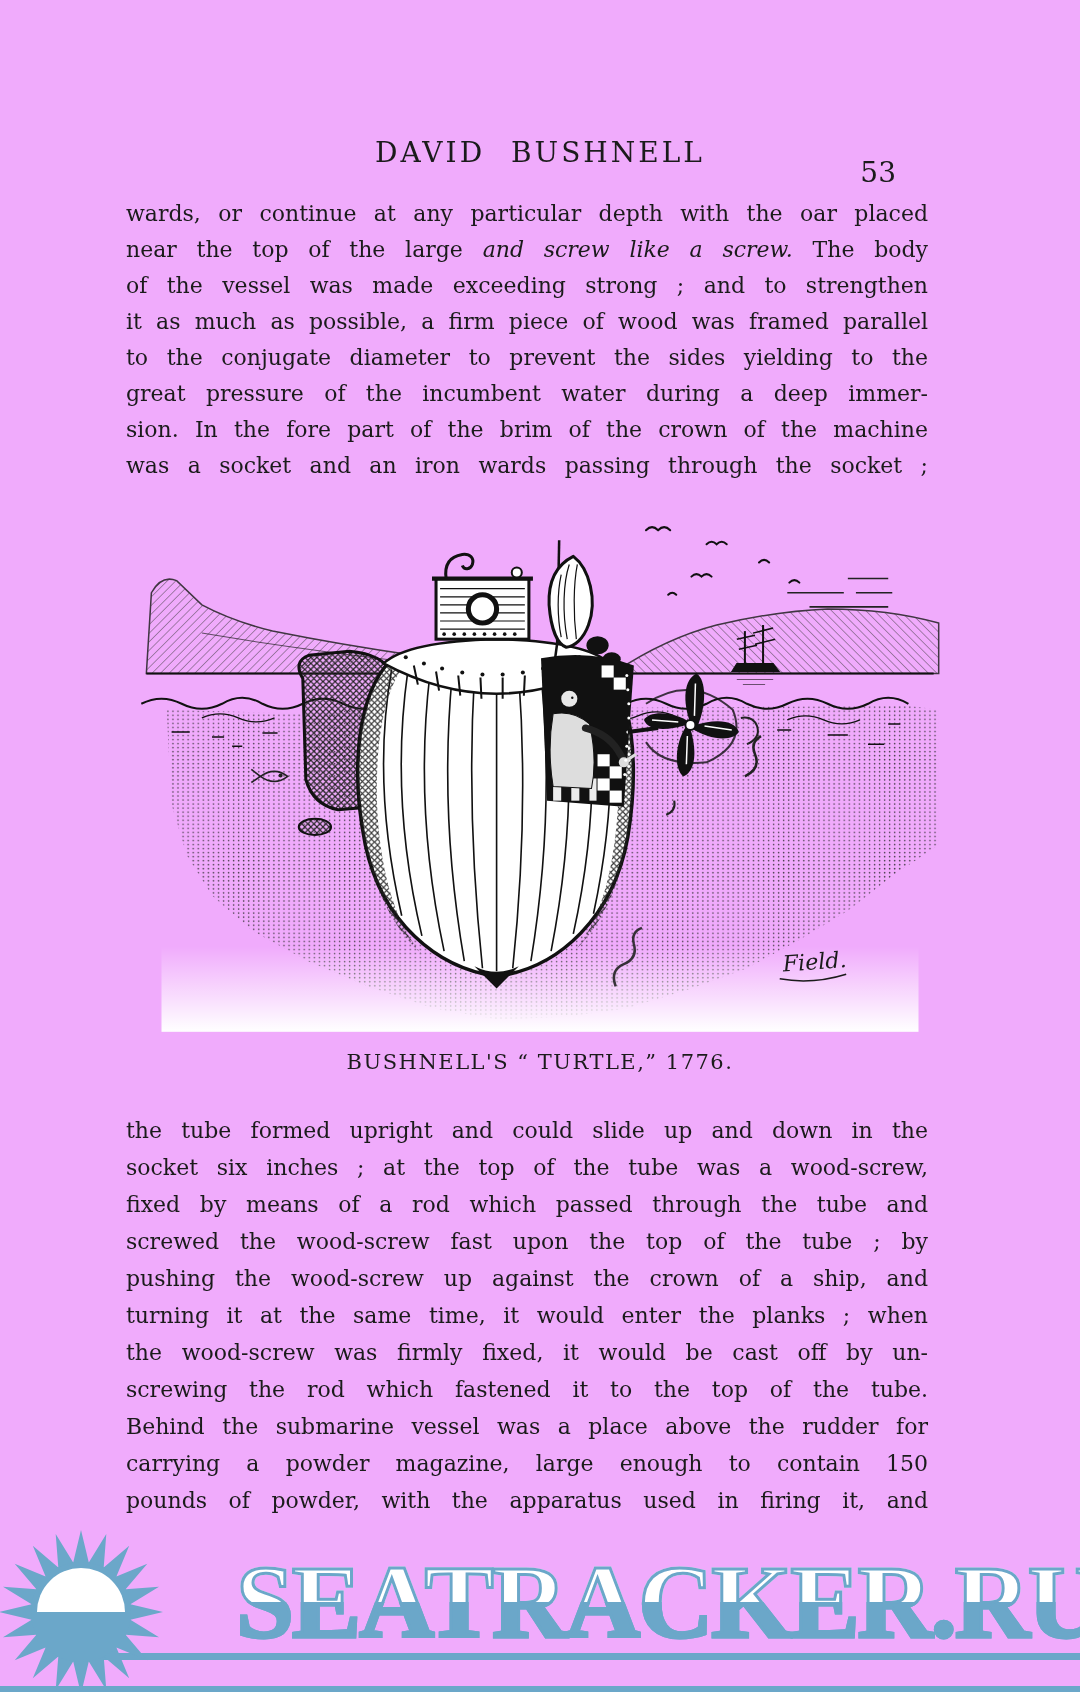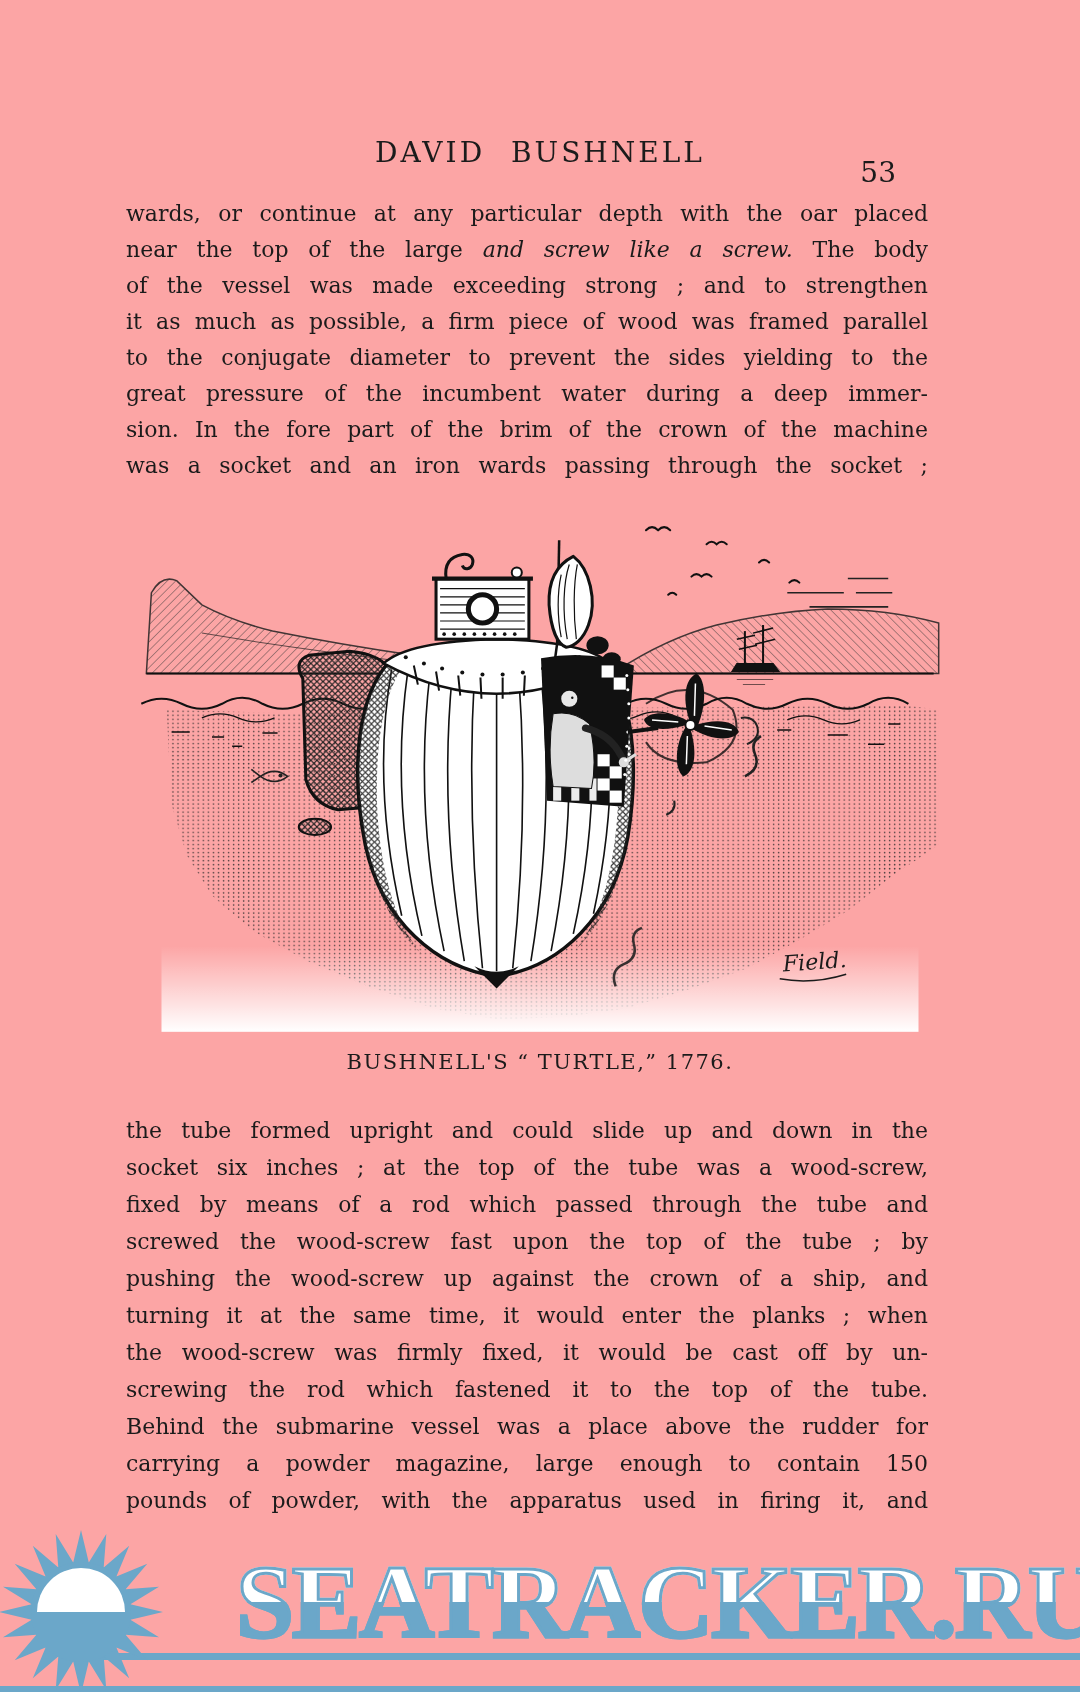--- a/index.html
+++ b/index.html
@@ -1,18 +1,18 @@
 <!DOCTYPE html>
 <html style="--wm: #6ba7c9;"><head>
 <meta charset="utf-8">
 <style>
   html,body{margin:0;padding:0;background:#888;}
   #page{
     position:relative;width:1080px;height:1692px;margin:0 auto;
-    background:#fca5a5;overflow:hidden;
+    background:#f0abfc;overflow:hidden;
     font-family:"DejaVu Serif",serif;color:#1b1b1b;
     --wm:#6ba7c9;
   }
   
   .runhead{position:absolute;top:136px;left:0;width:100%;text-align:center;
     font-size:28px;letter-spacing:3px;word-spacing:14px;}
   .pagenum{position:absolute;top:136px;right:184px;font-size:28px;margin-top:20px;}
   
   .textblock{position:absolute;left:126px;width:802px;}
   .tb1{top:196px;}

